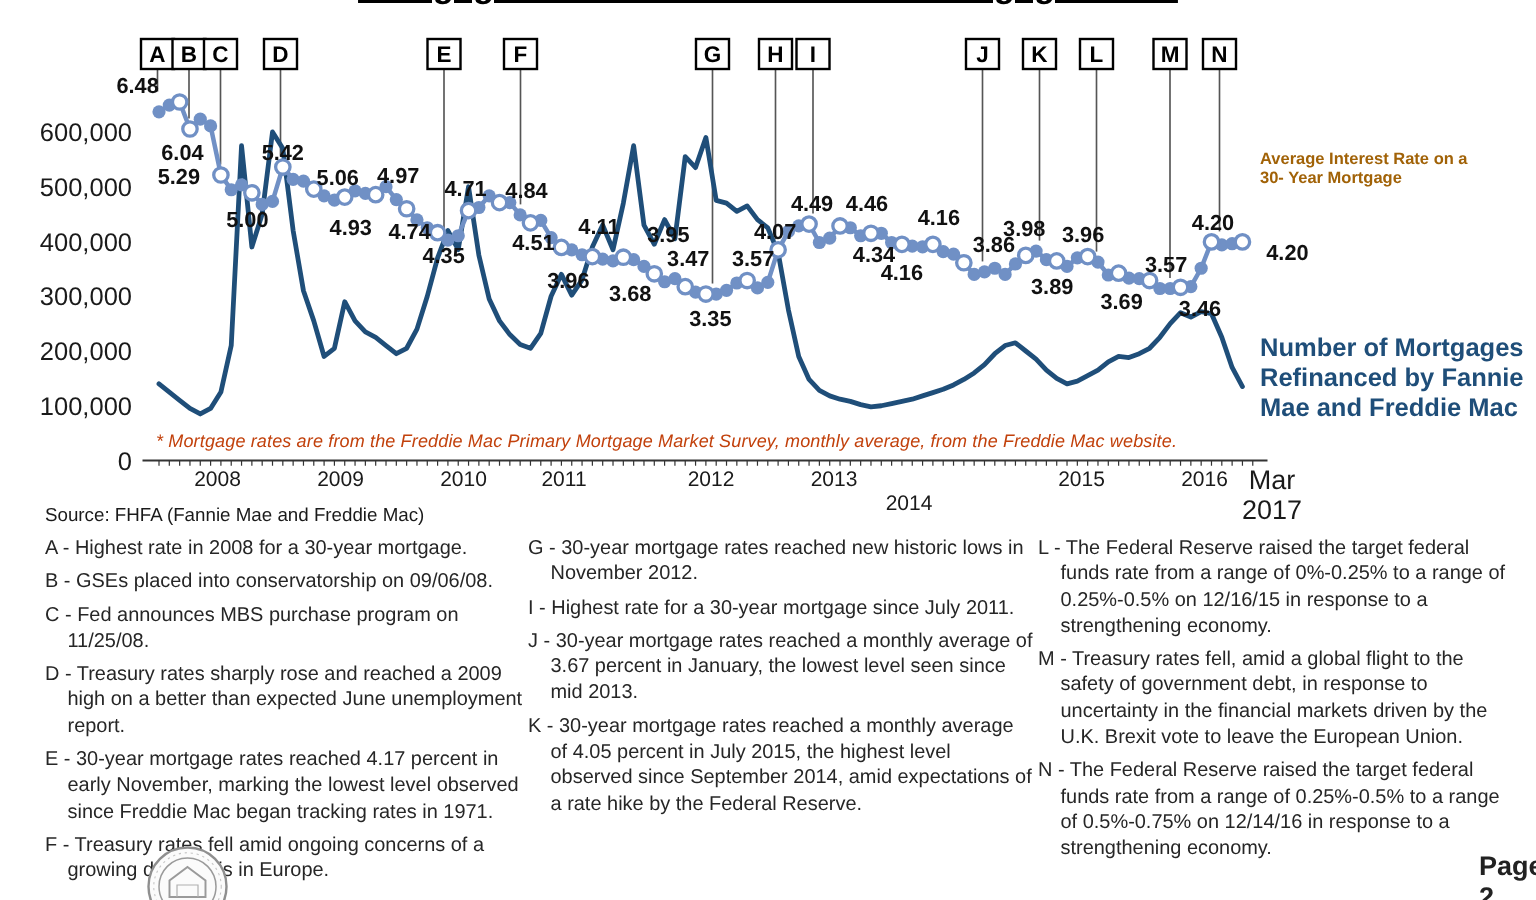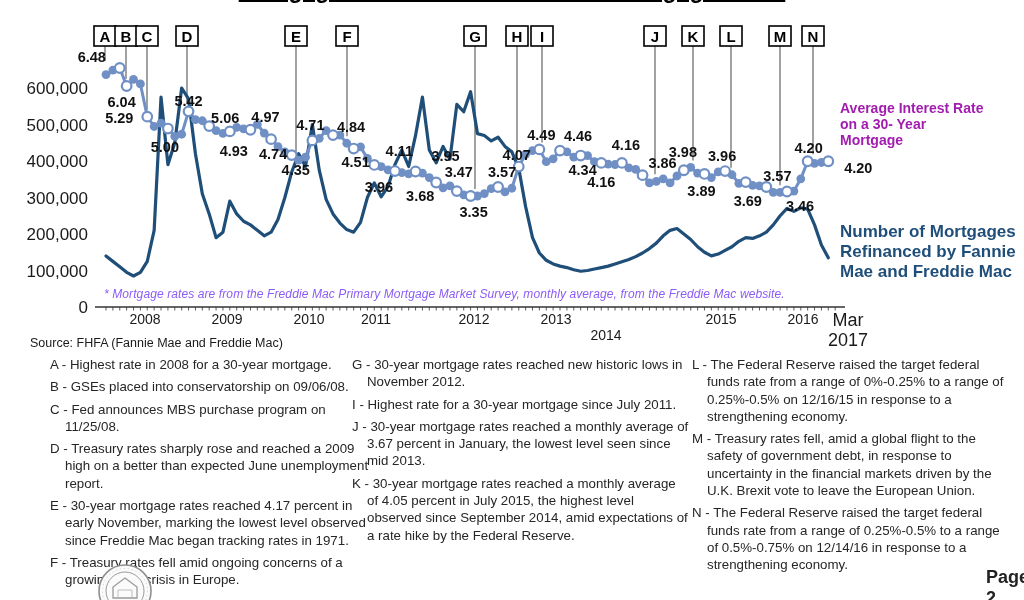--- a/index.html
+++ b/index.html
@@ -2,25 +2,25 @@
 <html><head>
 <meta charset="utf-8">
 <style>
   html,body{margin:0;padding:0;background:#e8e8e8;}
   .page{position:relative;width:1024px;height:600px;background:#ffffff;overflow:hidden;
         font-family:"Liberation Sans","DejaVu Sans",sans-serif;color:#222;}
   .clipped-title{position:absolute;top:-23px;left:0;width:100%;text-align:center;
         font-size:23px;font-weight:bold;color:#000;text-decoration:underline;white-space:nowrap;}
   #chart{position:absolute;left:0;top:0;}
   .legend-rate{position:absolute;left:840px;top:100px;width:152px;
-        font-size:14px;font-weight:bold;line-height:1.15;color:#a21caf;}
+        font-size:11px;font-weight:bold;line-height:1.15;color:#a16207;}
   .legend-refi{position:absolute;left:840px;top:222px;width:190px;
         font-size:17px;font-weight:bold;line-height:1.18;color:#1F4E79;}
   .footnote{position:absolute;left:104px;top:287px;width:740px;
-        font-size:12px;font-style:italic;color:#8b5cf6;letter-spacing:.1px;}
+        font-size:12px;font-style:italic;color:#c2410c;letter-spacing:.1px;}
   .year-label{position:absolute;top:311px;transform:translateX(-50%);
         font-size:14px;color:#1a1a1a;}
   .mar-label{position:absolute;left:826px;top:311px;width:44px;text-align:center;
         font-size:18px;color:#1a1a1a;line-height:1.1;}
   .source{position:absolute;left:30px;top:336px;font-size:12.5px;color:#1a1a1a;}
   .notes-col{position:absolute;top:356px;font-size:13.3px;line-height:1.3;color:#262626;}
   .note-item{text-indent:-15px;padding-left:15px;margin-bottom:5px;}
   .page-label{position:absolute;left:952px;top:567px;font-size:18px;font-weight:bold;color:#222;padding-left:34px;}
   .seal{position:absolute;left:96px;top:562px;}
 </style>
@@ -385,21 +385,21 @@
       <span class="year-label" style="left: 721px;">2015</span>
       <span class="year-label" style="left: 803px;">2016</span>
     </div>
   <div class="mar-label">
     <div>Mar</div>
     <div>2017</div>
   </div>
 
   <div class="source">Source: FHFA (Fannie Mae and Freddie Mac)</div>
 
-  <div class="notes-col" id="notes-col1" style="left:30px;width:325px;margin-left:20px;">
+  <div class="notes-col" id="notes-col1" style="left:30px;width:325px;">
       <div class="note-item">A - Highest rate in 2008 for a 30-year mortgage.</div>
       <div class="note-item">B - GSEs placed into conservatorship on 09/06/08.</div>
       <div class="note-item">C - Fed announces MBS purchase program on 11/25/08.</div>
       <div class="note-item">D - Treasury rates sharply rose and reached a 2009 high on a better than expected June unemployment report.</div>
       <div class="note-item">E - 30-year mortgage rates reached 4.17 percent in early November, marking the lowest level observed since Freddie Mac began tracking rates in 1971.</div>
       <div class="note-item">F - Treasury rates fell amid ongoing concerns of a growing debt crisis in Europe.</div>
     </div>
   <div class="notes-col" id="notes-col2" style="left:352px;width:338px;">
       <div class="note-item">G - 30-year mortgage rates reached new historic lows in November 2012.</div>
       <div class="note-item">I - Highest rate for a 30-year mortgage since July 2011.</div>

